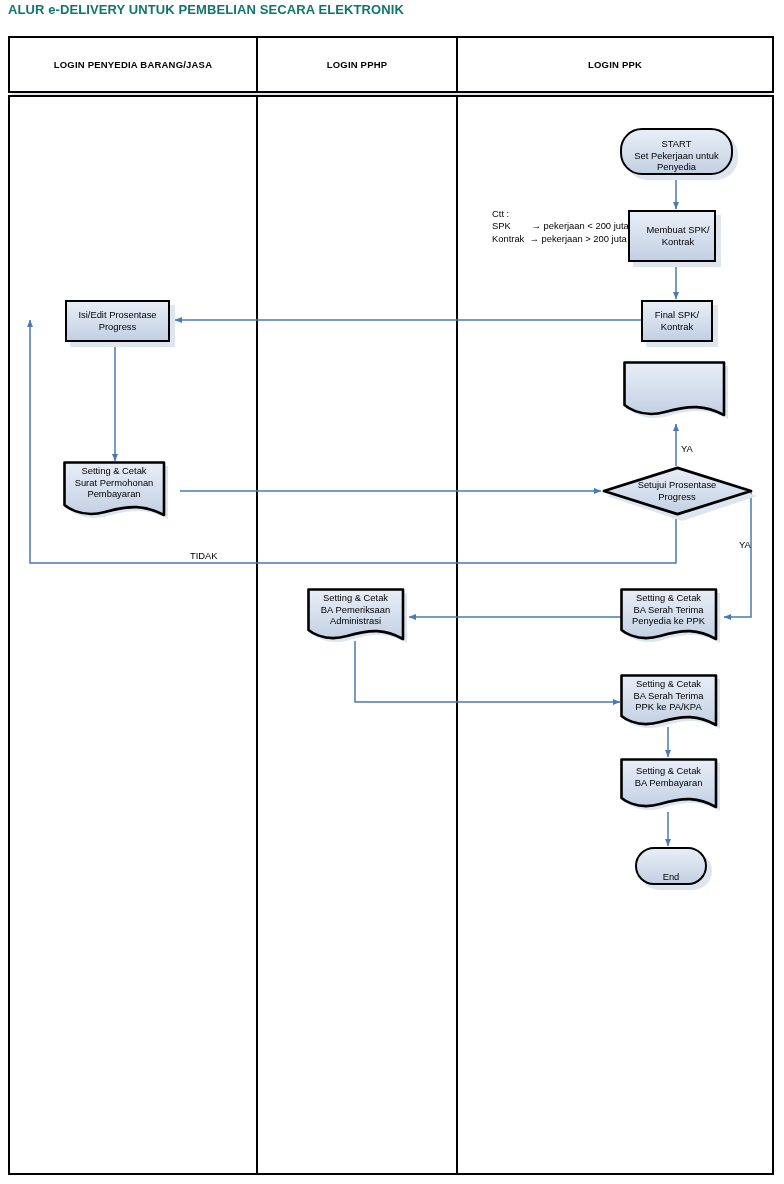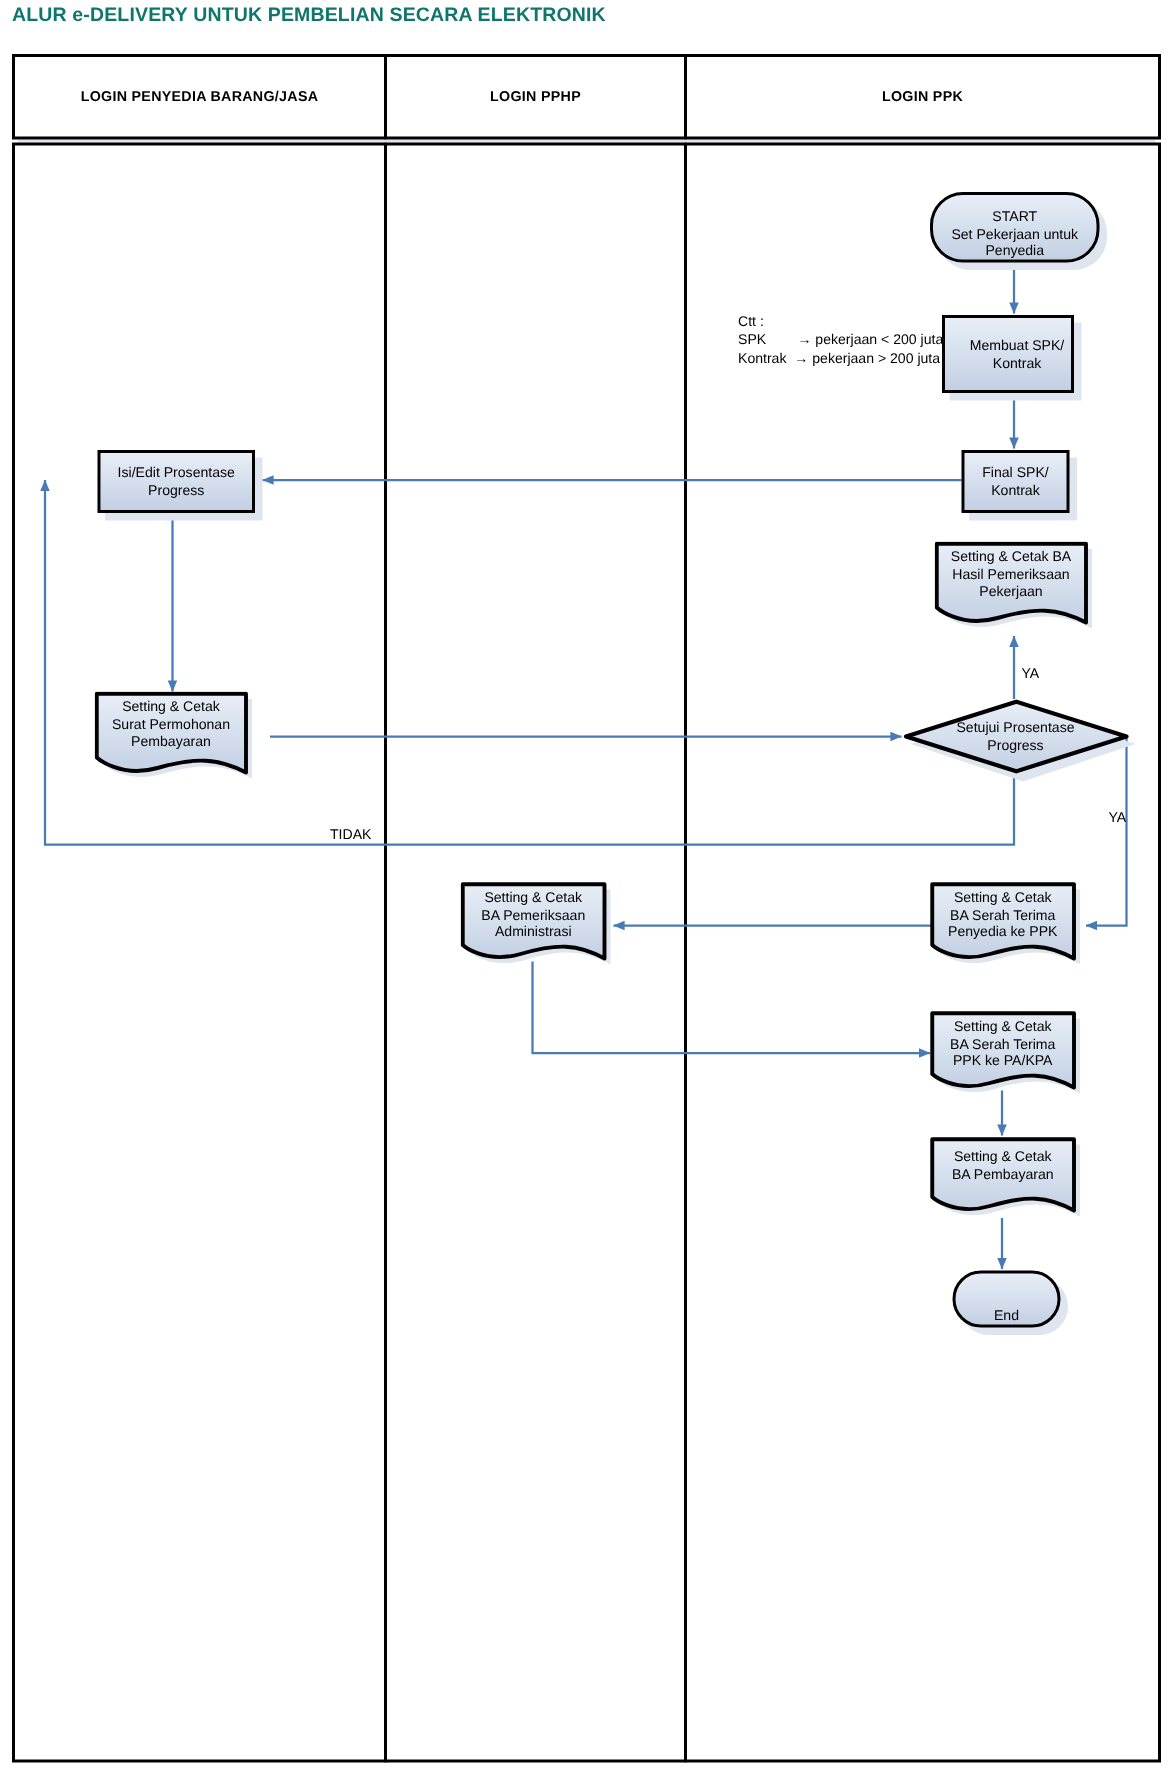--- a/index.html
+++ b/index.html
@@ -241,23 +241,20 @@
 
 <div class="doc-wrap" style="left:623px; top:361px; width:112px; height:62px;">
   <svg class="doc-svg" width="117" height="67" viewBox="0 0 117 67">
     <path d="M5,5 L5,48 C5,48 20,62 45,55 C70,48 85,48 105,58 L105,5 Z" fill="#dfe5ef" stroke="none"></path>
     <linearGradient id="gdoc1" x1="0" y1="0" x2="0" y2="1">
       <stop offset="0%" stop-color="#e8eef7"></stop>
         <stop offset="100%" stop-color="#c3d0e3"></stop>
     </linearGradient>
     <path d="M1.5,1.5 L1.5,44 C1.5,44 17,58 42,51 C67,44 82,44 101,54 L101,1.5 Z" fill="url(#gdoc1)" stroke="#000000" stroke-width="2.6" stroke-linejoin="round"></path>
   </svg>
-  <div class="doc-text" style="width:102px; height:50px;">Setting &amp; Cetak BA
-Hasil Pemeriksaan
-Pekerjaan</div>
 </div>
 
 <div class="diamond-wrap" style="left:601px; top:466px; width:155px; height:56px;">
   <svg class="diamond-svg" width="160" height="61" viewBox="0 0 160 61">
     <polygon points="81,5 156,30 81,55 6,30" fill="#dfe5ef" stroke="none"></polygon>
     <linearGradient id="gdia" x1="0" y1="0" x2="0" y2="1">
       <stop offset="0%" stop-color="#e8eef7"></stop>
         <stop offset="100%" stop-color="#c3d0e3"></stop>
     </linearGradient>
     <polygon points="76.5,1.8 150,25 76.5,48.2 3,25" fill="url(#gdia)" stroke="#000000" stroke-width="2.8" stroke-linejoin="round"></polygon>
@@ -335,13 +332,13 @@
 BA Pembayaran</div>
 </div>
 
 <div class="node-shadow" style="left:640px; top:852px; width:72px; height:38px; border-radius:19px;"></div>
 <div class="node shape-terminator" style="left:635px; top:847px; width:72px; height:38px; border-radius:19px;">
   <span class="node-label">End</span>
 </div>
 
 <div class="edge-label" style="left:681px; top:443px;">YA</div>
 <div class="edge-label" style="left:739px; top:539px;">YA</div>
-<div class="edge-label" style="left:190px; top:550px;margin-left:30px;">TIDAK</div>
+<div class="edge-label" style="left:190px; top:550px;">TIDAK</div>
 
 </body></html>

